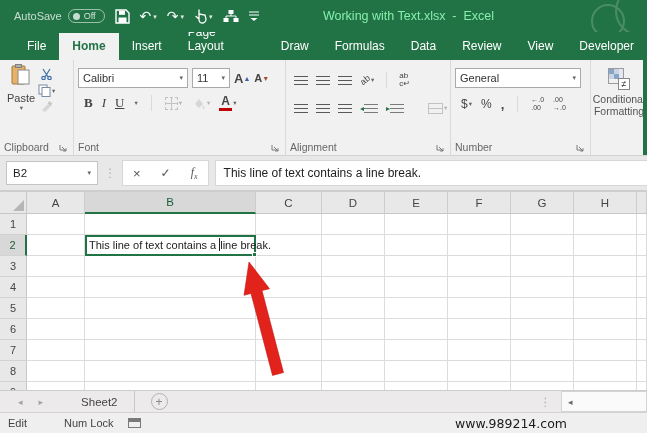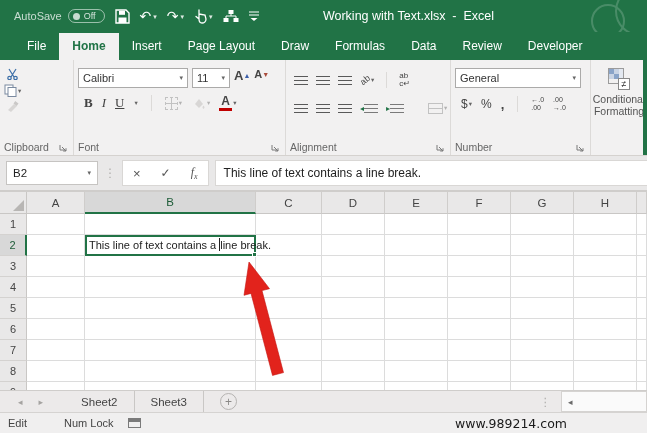--- a/index.html
+++ b/index.html
@@ -7,21 +7,21 @@
   body { font-family:"Liberation Sans", sans-serif; font-size:12px; background:#fff; position:relative; }
 
   
   .titlebar { height:32px; background:#217346; color:#fff; display:flex; align-items:center; position:relative; }
   .qat { display:flex; align-items:center; gap:10px; padding-left:14px; }
   .autosave { display:flex; align-items:center; gap:6px; color:rgba(255,255,255,.75); font-size:11px; }
   .toggle-pill { display:flex; align-items:center; gap:4px; border:1px solid rgba(255,255,255,.55); border-radius:9px; padding:1px 8px 1px 4px; font-size:9px; color:rgba(255,255,255,.8); }
   .toggle-dot { width:7px; height:7px; border-radius:50%; background:rgba(255,255,255,.75); }
   .qat-btn { display:flex; align-items:center; color:#fff; font-size:14px; line-height:1; }
   .qat-caret { font-size:7px; margin-left:2px; color:rgba(255,255,255,.85); }
-  .win-title { position:absolute; left:0; right:0; text-align:center; padding-left:170px; font-size:12.5px; color:#ffffff; white-space:pre; }
+  .win-title { position:absolute; left:0; right:0; text-align:center; padding-left:170px; font-size:12.5px; color:#86efac; white-space:pre; }
   .swirl { position:absolute; right:0; top:0; width:70px; height:32px; overflow:hidden; opacity:.18; }
   .swirl div { position:absolute; border:2px solid #fff; border-radius:50%; }
 
   
   .tabrow { height:28px; background:#217346; display:flex; align-items:flex-end; padding-left:14px; }
   .rtab { color:#fff; font-size:12px; padding:6px 13px 7px; cursor:default; }
   .rtab.active { background:#f2f1f1; color:#217346; font-weight:bold; }
 
   
   .ribbon { height:96px; background:#f2f1f1; border-bottom:1px solid #d5d2cf; display:flex; position:relative; }
@@ -149,27 +149,37 @@
 
 <div class="tabrow">
   <span class="rtab">File</span>
   <span class="rtab active">Home</span>
   <span class="rtab">Insert</span>
   <span class="rtab">Page Layout</span>
   <span class="rtab">Draw</span>
   <span class="rtab">Formulas</span>
   <span class="rtab">Data</span>
   <span class="rtab">Review</span>
+  <span class="rtab">View</span>
   <span class="rtab">Developer</span>
 </div>
 
 <div class="ribbon">
 
   <div class="rgroup" style="width:73px;">
     <div class="grp-body">
+      <div style="display:flex;flex-direction:column;align-items:center;width:34px;">
+        <svg width="22" height="26" viewBox="0 0 22 26">
+          <rect x="2" y="2" width="13" height="18" rx="1" fill="#e8b168" stroke="#9c7a3c"></rect>
+          <rect x="5.5" y="0.5" width="6" height="3" fill="#b0b0b0" stroke="#808080"></rect>
+          <rect x="8" y="6" width="11" height="14" fill="#fff" stroke="#8a8a8a"></rect>
+        </svg>
+        <span style="font-size:11px;color:#444;margin-top:2px;">Paste</span>
+        <span class="caret">▾</span>
+      </div>
       <div style="display:flex;flex-direction:column;gap:4px;padding-top:4px;">
         <span class="sbtn">
           <svg width="13" height="12" viewBox="0 0 13 12">
             <path d="M3 1l5 8M10 1L5 9" stroke="#3d6fa8" stroke-width="1.2" fill="none"></path>
             <circle cx="3.5" cy="10" r="1.7" fill="none" stroke="#3d6fa8" stroke-width="1.2"></circle>
             <circle cx="9.5" cy="10" r="1.7" fill="none" stroke="#3d6fa8" stroke-width="1.2"></circle>
           </svg>
         </span>
         <span class="sbtn">
           <svg width="13" height="13" viewBox="0 0 13 13">
@@ -191,21 +201,21 @@
       <span class="launcher">
         <svg width="8" height="8" viewBox="0 0 8 8">
             <path d="M1 1v5h5M3 3l4 4M7 4.2V7H4.2" fill="none" stroke="#7a7a7a"></path>
           </svg>
       </span>
     </div>
   </div>
 
   <div class="rgroup" style="width:212px;">
     <div class="grp-body" style="flex-direction:column;gap:5px;padding-top:4px;">
-      <div style="display:flex;align-items:flex-start;gap:4px;">
+      <div style="display:flex;align-items:center;gap:4px;">
         <span class="combo" style="width:110px;">
           <span>Calibri</span>
           <span class="car">▾</span>
         </span>
         <span class="combo" style="width:38px;">
           <span>11</span>
           <span class="car">▾</span>
         </span>
         <span class="sbtn" style="font-size:13px;font-weight:bold;">
           <span>A</span>
@@ -502,21 +512,20 @@
 <svg class="arrow-svg" width="647" height="433" viewBox="0 0 647 433">
   <polygon points="249,262 269.5,288.7 262,290.6 283.5,372.6 272.5,375.4 251,293.4 244,295.3" fill="#e2231c" stroke="#c41612" stroke-width="0.6"></polygon>
 </svg>
 
 <div class="sheetbar">
   <span class="tab-nav">
     <span>◂</span>
     <span>▸</span>
   </span>
   <span class="stab">Sheet2</span>
-  <span class="stab">Sheet3</span>
   <span class="add-sheet">
     <span>+</span>
   </span>
   <span class="sb-right">
     <span class="sb-dots">⋮</span>
     <span class="hscroll">
       <span>◂</span>
     </span>
   </span>
 </div>

